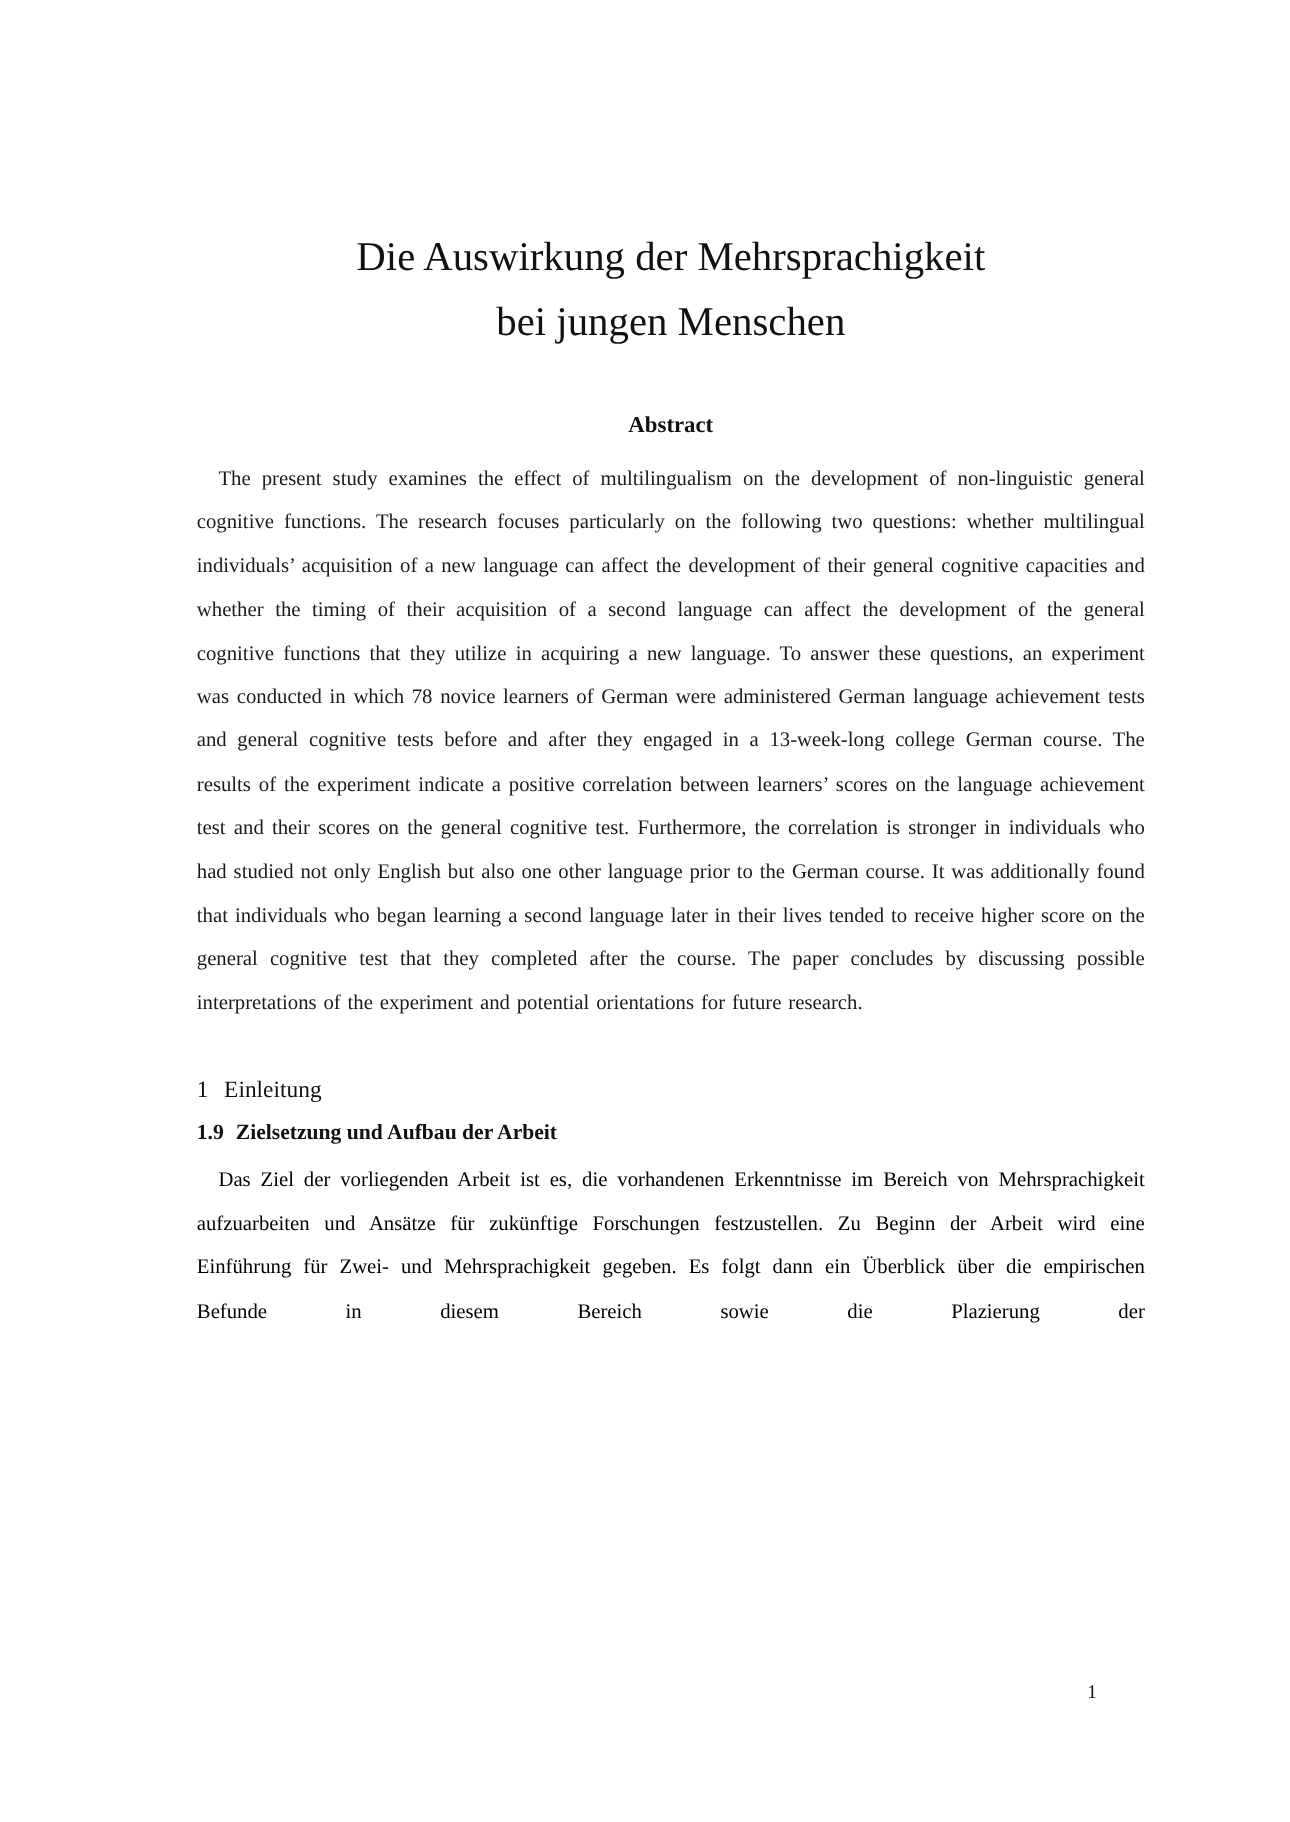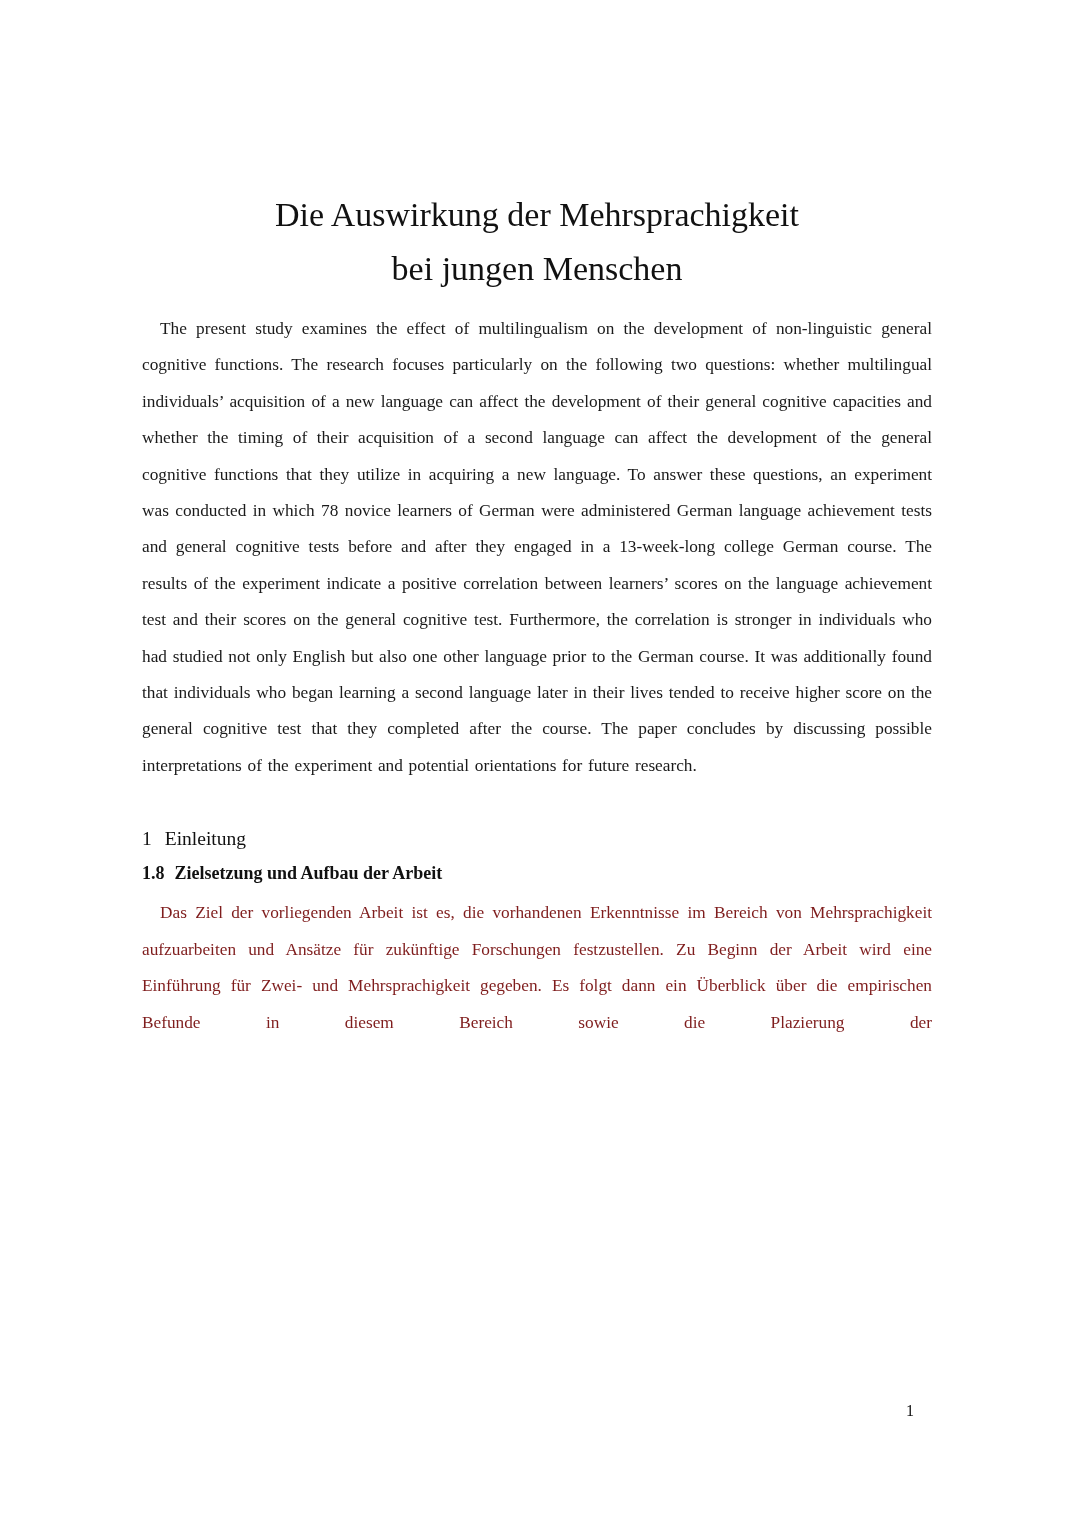--- a/index.html
+++ b/index.html
@@ -3,21 +3,21 @@
 <meta charset="utf-8">
 <style>
   html, body { margin: 0; padding: 0; }
   body {
     width: 1075px; height: 1518px;
     background: #ffffff; color: #161616;
     font-family: "Liberation Serif", "DejaVu Serif", serif;
     position: relative; overflow: hidden;
   }
   .content {
-    position: absolute; left: 142px; top: 0; width: 790px;
+    position: absolute; left: 164px; top: 0; width: 790px;
   }
   .title {
     margin: 188px 0 0 0; padding: 0;
     text-align: center; font-size: 34px; line-height: 54px;
     font-weight: 400; color: #111;
   }
   .title .tline { display: block; }
   .author {
     margin-top: 60px; text-align: right; padding-right: 12px;
     font-size: 27px; line-height: 32px; color: #111;
@@ -39,46 +39,47 @@
   .sec-h1 .num { margin-right: 13px; }
   .sec-h2 {
     margin: 13px 0 0 0;
     font-size: 18px; font-weight: 700; color: #111;
   }
   .sec-h2 .num { margin-right: 10px; }
   .intro-par {
     margin: 11px 0 0 0;
     font-size: 17.3px; line-height: 36.4px;
     text-align: justify; text-align-last: justify;
-    text-indent: 18px; word-spacing: 1.4px; color: #7f1d1d;
+    text-indent: 18px; word-spacing: 1.4px; color: #000000;
   }
   .pageno {
     position: absolute; left: 906px; top: 1402px;
     font-size: 16px; color: #111;
   }
 </style>
 </head>
 <body>
 
 <div class="content">
 
   <h1 class="title">
     <span class="tline">Die Auswirkung der Mehrsprachigkeit</span>
     <span class="tline">bei jungen Menschen</span>
   </h1>
 
 
+  <div class="abs-head">Abstract</div>
 
   <p class="abs-body">The present study examines the effect of multilingualism on the development of non-linguistic general cognitive functions. The research focuses particularly on the following two questions: whether multilingual individuals’ acquisition of a new language can affect the development of their general cognitive capacities and whether the timing of their acquisition of a second language can affect the development of the general cognitive functions that they utilize in acquiring a new language. To answer these questions, an experiment was conducted in which 78 novice learners of German were administered German language achievement tests and general cognitive tests before and after they engaged in a 13-week-long college German course. The results of the experiment indicate a positive correlation between learners’ scores on the language achievement test and their scores on the general cognitive test. Furthermore, the correlation is stronger in individuals who had studied not only English but also one other language prior to the German course. It was additionally found that individuals who began learning a second language later in their lives tended to receive higher score on the general cognitive test that they completed after the course. The paper concludes by discussing possible interpretations of the experiment and potential orientations for future research.</p>
 
   <h2 class="sec-h1">
     <span class="num">1</span><span>Einleitung</span>
   </h2>
 
   <h3 class="sec-h2">
-    <span class="num">1.8</span><span>Zielsetzung und Aufbau der Arbeit</span>
+    <span class="num">1.9</span><span>Zielsetzung und Aufbau der Arbeit</span>
   </h3>
 
   <p class="intro-par">Das Ziel der vorliegenden Arbeit ist es, die vorhandenen Erkenntnisse im Bereich von Mehrsprachigkeit aufzuarbeiten und Ansätze für zukünftige Forschungen festzustellen. Zu Beginn der Arbeit wird eine Einführung für Zwei- und Mehrsprachigkeit gegeben. Es folgt dann ein Überblick über die empirischen Befunde in diesem Bereich sowie die Plazierung der</p>
 
 </div>
 
 <div class="pageno">1</div>
 
 </body></html>

